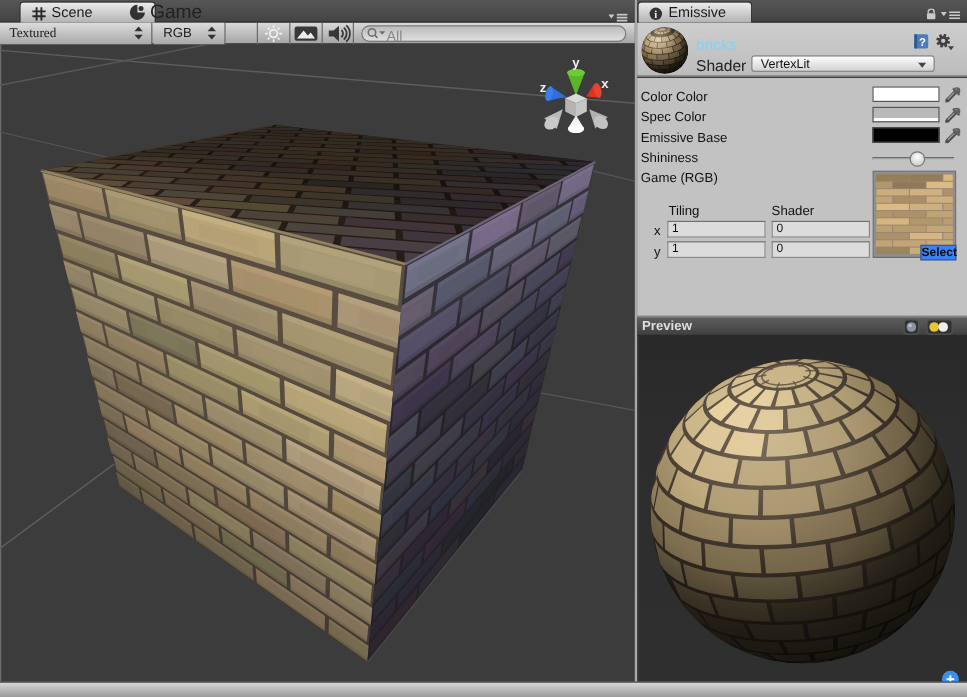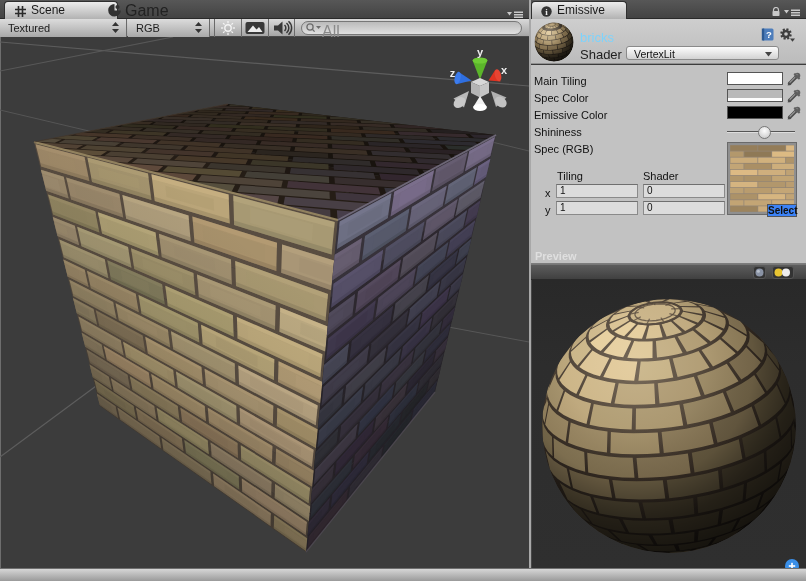--- a/index.html
+++ b/index.html
@@ -3,44 +3,44 @@
 *{margin:0;padding:0;box-sizing:border-box}
 body{width:806px;height:581px;position:relative;font-family:"Liberation Sans",sans-serif;background:#3c3c3c;overflow:hidden}
 .abs{position:absolute}
 .tabbar{position:absolute;height:19px;background:linear-gradient(#575757,#434343);border-bottom:1px solid #2a2a2a}
 .tab{position:absolute;top:1px;height:18px;border-radius:4px 4px 0 0;background:linear-gradient(#ececec,#b2b2b2);border:1px solid #2f2f2f;border-bottom:none;color:#1a1a1a;font-size:12px;line-height:17px}
 .lbl{position:absolute;font-size:11px;color:#111;white-space:nowrap}
 .swatch{position:absolute;width:56px;height:13px;border:1px solid #555}
 .fld{position:absolute;background:#dcdcdc;border:1px solid #8a8a8a;border-top-color:#6f6f6f;font-size:10px;color:#111;line-height:12px;padding-left:3px}
 </style></head><body>
 <div class="tabbar" style="left:0;top:0;width:529px"></div>
-<div class="tab" style="left:4px;width:114px">
+<div class="tab" style="left:16px;width:114px">
     <svg width="13" height="13" style="position:absolute;left:9px;top:3px">
       <path d="M4.5 1v11M8.5 1v11M1 4.5h11M1 8.5h11" stroke="#2a2a2a" stroke-width="1.6" fill="none"></path>
     </svg>
     <span style="position:absolute;left:26px">Scene</span>
   </div>
 <svg width="15" height="15" class="abs" style="left:107px;top:3px">
     <path d="M7.5 1 A6.3 6.3 0 1 0 13.8 7.4 L7.5 7.5 Z" fill="#313131"></path>
     <circle cx="10.5" cy="4" r="2.1" fill="#313131"></circle>
   </svg>
 <span class="abs" style="left:125px;top:2px;font-size:16px;color:#222">Game</span>
 <svg width="16" height="8" class="abs" style="left:507px;top:11px">
     <polygon points="0,1 5,1 2.5,4.5" fill="#c9c9c9"></polygon>
     <path d="M7 1.2h9M7 3.7h9M7 6.2h9" stroke="#c9c9c9" stroke-width="1.4"></path>
   </svg>
 <div class="abs" style="left:0;top:19px;width:529px;height:18px;background:linear-gradient(#d9d9d9,#a6a6a6);border-bottom:1px solid #4a4a4a"></div>
-<div class="abs" style="left:0px;top:19px;width:127px;height:18px;border-right:1px solid #6a6a6a;background:linear-gradient(#dcdcdc,#a8a8a8);">
+<div class="abs" style="left:0px;top:19px;width:127px;height:18px;border-right:1px solid #6a6a6a;background:linear-gradient(#dcdcdc,#a8a8a8);font-family:Liberation Serif, serif;">
     <span style="position:absolute;left:8px;top:3px;font-size:11px;color:#1c1c1c">Textured</span>
     <svg width="9" height="12" style="position:absolute;right:6px;top:3px">
       <polygon points="4.5,0 8,4 1,4" fill="#333"></polygon>
       <polygon points="4.5,11 8,7 1,7" fill="#333"></polygon>
     </svg>
   </div>
-<div class="abs" style="left:128px;top:19px;width:82px;height:18px;border-right:1px solid #6a6a6a;background:linear-gradient(#dcdcdc,#a8a8a8);padding-left:19px;">
+<div class="abs" style="left:128px;top:19px;width:60px;height:18px;border-right:1px solid #6a6a6a;background:linear-gradient(#dcdcdc,#a8a8a8);padding-left:19px;">
     <span style="position:absolute;left:8px;top:3px;font-size:11px;color:#1c1c1c">RGB</span>
     <svg width="9" height="12" style="position:absolute;right:6px;top:3px">
       <polygon points="4.5,0 8,4 1,4" fill="#333"></polygon>
       <polygon points="4.5,11 8,7 1,7" fill="#333"></polygon>
     </svg>
   </div>
 <div class="abs" style="left:214px;top:19px;width:81px;height:18px;border-left:1px solid #6a6a6a;border-right:1px solid #6a6a6a"></div>
 <div class="abs" style="left:241px;top:19px;width:1px;height:18px;background:#6a6a6a"></div>
 <div class="abs" style="left:268px;top:19px;width:1px;height:18px;background:#6a6a6a"></div>
 <svg width="18" height="18" class="abs" style="left:219px;top:19px">
@@ -61,21 +61,21 @@
 <svg width="24" height="18" class="abs" style="left:271px;top:19px">
     <polygon points="3,6.5 7,6.5 11.5,2.5 11.5,15.5 7,11.5 3,11.5" fill="#383838"></polygon>
     <path d="M13.5 6 a4 4 0 0 1 0 6 M15.5 4 a6.5 6.5 0 0 1 0 10 M17.5 2.2 a9 9 0 0 1 0 13.6" stroke="#383838" stroke-width="1.5" fill="none"></path>
   </svg>
 <div class="abs" style="left:301px;top:21px;width:221px;height:14px;border-radius:8px;background:linear-gradient(#bbbbbb,#e0e0e0);border:1px solid #787878"></div>
 <svg width="30" height="12" class="abs" style="left:305px;top:22px">
     <circle cx="5" cy="5" r="3.1" fill="none" stroke="#6e6e6e" stroke-width="1.3"></circle>
     <line x1="7.3" y1="7.3" x2="9.6" y2="9.6" stroke="#6e6e6e" stroke-width="1.3"></line>
     <polygon points="11,4 16,4 13.5,7" fill="#6e6e6e"></polygon>
   </svg>
-<span class="abs" style="left:322px;top:23px;font-size:16px;color:#8a8a8a">All</span>
+<span class="abs" style="left:322px;top:23px;font-size:12px;color:#8a8a8a">All</span>
 <svg width="529" height="531" viewBox="0 37 529 531" style="position:absolute;left:0;top:37px">
     <rect x="0" y="37" width="529" height="531" fill="#3c3c3c"></rect>
     <rect x="0" y="37" width="1" height="531" fill="#6e6e6e"></rect>
     <line x1="0" y1="42" x2="529" y2="86" stroke="#5d5d5d" stroke-width="1.2"></line>
     <line x1="0" y1="71" x2="173" y2="37" stroke="#585858" stroke-width="1.2"></line>
     <line x1="0" y1="110" x2="360" y2="195" stroke="#555555" stroke-width="1"></line>
     <line x1="455" y1="133" x2="529" y2="151" stroke="#555555" stroke-width="1"></line>
     <line x1="400" y1="318" x2="529" y2="342" stroke="#575757" stroke-width="1"></line>
     <line x1="0" y1="457" x2="115" y2="372" stroke="#5d5d5d" stroke-width="1.2"></line>
     <polygon points="34.0,142.0 338.0,220.0 330.0,303.4 48.6,200.2" fill="#594d41"></polygon>
@@ -889,25 +889,25 @@
     <line x1="6.0" y1="10.3" x2="5.3" y2="12.5" stroke="#3f3f3f" stroke-width="2.2"></line>
     <line x1="3.9" y1="8.6" x2="1.9" y2="9.7" stroke="#3f3f3f" stroke-width="2.2"></line>
     <line x1="3.7" y1="6.0" x2="1.5" y2="5.3" stroke="#3f3f3f" stroke-width="2.2"></line>
     <line x1="5.4" y1="3.9" x2="4.3" y2="1.9" stroke="#3f3f3f" stroke-width="2.2"></line>
     <line x1="8.0" y1="3.7" x2="8.7" y2="1.5" stroke="#3f3f3f" stroke-width="2.2"></line>
     <line x1="10.1" y1="5.4" x2="12.1" y2="4.3" stroke="#3f3f3f" stroke-width="2.2"></line>
     <circle cx="7" cy="7" r="1.8" fill="#c9c9c9"></circle>
     <polygon points="11,11.5 16,11.5 13.5,14.8" fill="#3f3f3f"></polygon>
   </svg>
 <div class="abs" style="left:531px;top:65px;width:275px;height:199px;background:#c2c2c2;border-bottom:1px solid #7d7d7d"></div>
-<span class="lbl" style="left:534px;top:75px">Main Tiling</span>
+<span class="lbl" style="left:534px;top:75px">Color Color</span>
 <span class="lbl" style="left:534px;top:92px">Spec Color</span>
-<span class="lbl" style="left:534px;top:109px">Emissive Color</span>
+<span class="lbl" style="left:534px;top:109px">Emissive Base</span>
 <span class="lbl" style="left:534px;top:126px">Shininess</span>
-<span class="lbl" style="left:534px;top:143px">Spec (RGB)</span>
+<span class="lbl" style="left:534px;top:143px">Game (RGB)</span>
 <div class="swatch" style="left:727px;top:72px;background:#fff"></div>
 <div class="swatch" style="left:727px;top:89px;background:linear-gradient(#b9b9b9 75%,#fdfdfd 75%)"></div>
 <div class="swatch" style="left:727px;top:106px;background:#000"></div>
 <svg width="16" height="16" class="abs" style="left:786px;top:71px">
     <line x1="3.5" y1="12.5" x2="10" y2="6" stroke="#4e4e4e" stroke-width="3.4" stroke-linecap="round"></line>
     <line x1="3.2" y1="12.2" x2="9.5" y2="5.9" stroke="#9a9a9a" stroke-width="1.2"></line>
     <circle cx="11.4" cy="4.6" r="2.9" fill="#5f5f5f"></circle>
     <circle cx="10.6" cy="3.8" r="1.1" fill="#8d8d8d"></circle>
     <line x1="8.2" y1="2.6" x2="13.6" y2="8.0" stroke="#5f5f5f" stroke-width="2.0"></line>
     <polygon points="1.6,14.6 2.8,10.8 5.4,13.4" fill="#4e4e4e"></polygon>
@@ -970,21 +970,21 @@
     <rect x="59.1" y="52.1" width="7.9" height="5.3" fill="#c1a475"></rect>
     <rect x="3.0" y="58.2" width="13.5" height="5.3" fill="#c2a474"></rect>
     <rect x="17.3" y="58.2" width="27.0" height="5.3" fill="#c3a575"></rect>
     <rect x="45.1" y="58.2" width="21.9" height="5.3" fill="#c9aa79"></rect>
     <rect x="3.4" y="64.3" width="27.0" height="5.3" fill="#9c845e"></rect>
     <rect x="31.2" y="64.3" width="27.0" height="5.3" fill="#caab7b"></rect>
     <rect x="59.1" y="64.3" width="7.9" height="5.3" fill="#b89c6e"></rect>
   </svg>
 <div class="abs" style="left:767px;top:204px;width:30px;height:13px;background:#3b82f6;border:1px solid #555;font-size:10px;color:#111;text-align:left;line-height:11px;font-weight:bold">Select</div>
 <div class="abs" style="left:531px;top:264px;width:275px;height:16px;background:linear-gradient(#5d5d5d,#404040);border-top:1px solid #777;border-bottom:1px solid #2a2a2a"></div>
-<span class="abs" style="left:535px;top:250px;font-size:11px;font-weight:bold;color:#dfdfdf">Preview</span>
+<span class="abs" style="left:535px;top:266px;font-size:11px;font-weight:bold;color:#dfdfdf">Preview</span>
 <div class="abs" style="left:753px;top:266px;width:13px;height:13px;border-radius:3px;background:#333;border:1px solid #555"></div>
 <svg width="9" height="9" class="abs" style="left:755px;top:268px">
     <circle cx="4.5" cy="4.5" r="4" fill="#8a93a5"></circle>
     <circle cx="3.4" cy="3.2" r="1.5" fill="#b8c0cc"></circle>
   </svg>
 <div class="abs" style="left:772px;top:266px;width:22px;height:13px;border-radius:3px;background:#333;border:1px solid #555"></div>
 <svg width="18" height="9" class="abs" style="left:774px;top:268px">
     <circle cx="4.5" cy="4.5" r="4" fill="#e8c532"></circle>
     <circle cx="12" cy="4.5" r="4" fill="#ededed"></circle>
   </svg>

